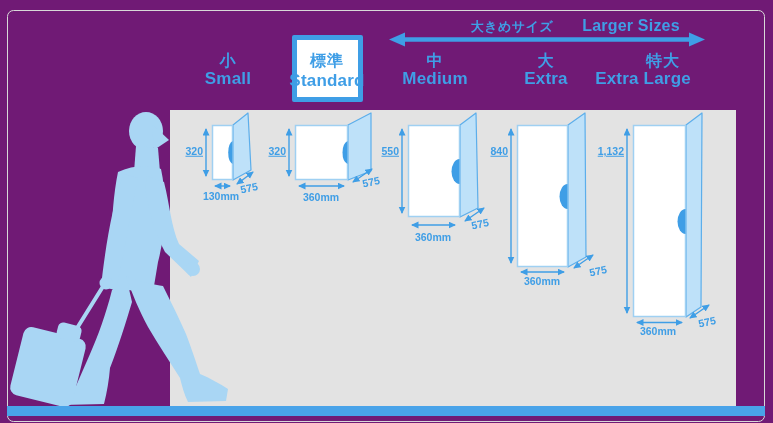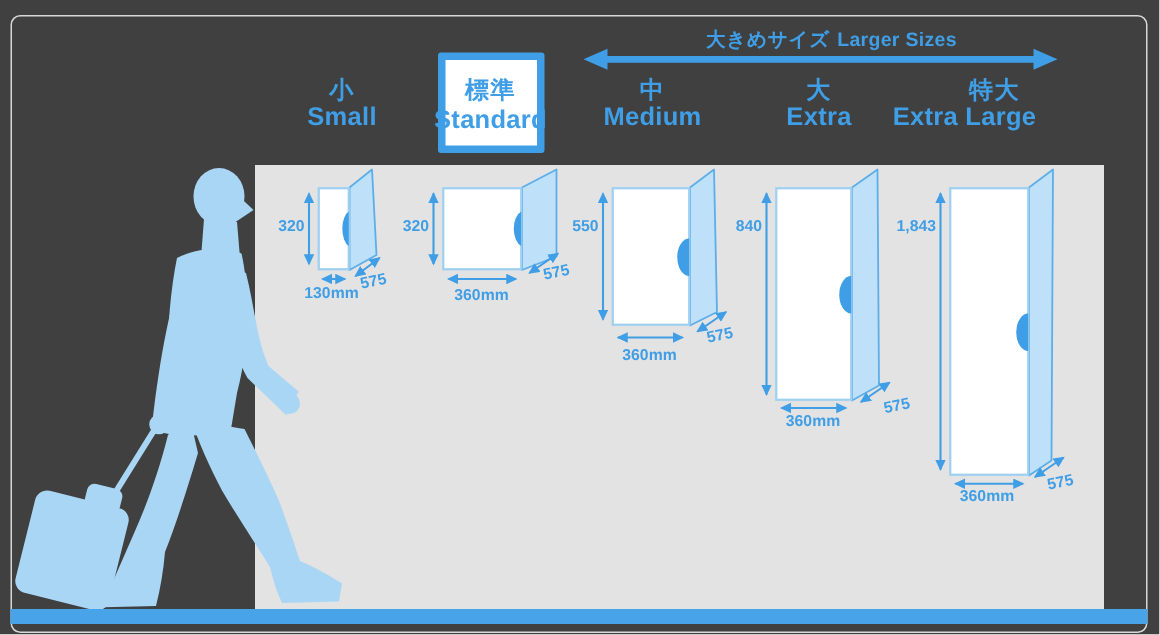--- a/index.html
+++ b/index.html
@@ -1,28 +1,28 @@
 <!DOCTYPE html>
 <html style="--accent: #3f9ee6; --silhouette: #a9d6f4; --locker-side: #bee1f9; --locker-front-stroke: #9fd0f2; --side-stroke: #5caeeb; --panel: #e3e3e3; --bar: #49a3e9; --frame: #d8d8d8;"><head>
 <meta charset="utf-8">
 <style>
   html,body{margin:0;padding:0;background:#fff;}
   .stage{
-    position:relative;width:773px;height:423px;background:#404040;overflow:hidden;
+    position:relative;width:773px;height:423px;background:#701a75;overflow:hidden;
     font-family:"Liberation Sans","DejaVu Sans",sans-serif;
   }
   svg.shapes{position:absolute;left:0;top:0;}
   .txt{
     position:absolute;font-weight:700;color:var(--accent);
     line-height:1;white-space:nowrap;transform:translate(-50%,-50%);
   }
-  .txt.right{transform:translate(-100%,-50%);}
+  .txt.right{transform:translate(-100%,-50%);text-decoration:underline;}
   .txt.tilt{transform:translate(-50%,-50%) rotate(-12deg);}
   .hdr{font-size:13px;letter-spacing:.5px;}
-  .hdr-en{font-size:13px;letter-spacing:.2px;}
+  .hdr-en{font-size:16px;letter-spacing:.2px;margin-left:33px;}
   .ja-main{font-size:16px;letter-spacing:1px;}
   .en-sub{font-size:17px;letter-spacing:.2px;}
   .dim-label{font-size:10.5px;}
   .std-box{
     position:absolute;left:292px;top:35px;width:71px;height:67px;
     border:5px solid var(--accent);border-radius:2px;box-sizing:border-box;background:#fff;
   }
   
   .frame-rect{fill:none;stroke:var(--frame);stroke-width:1;}
   .panel-rect{fill:var(--panel);}
@@ -137,21 +137,21 @@
   <div class="txt en-sub" style="left:435px;top:78px">Medium</div>
   <div class="txt ja-main" style="left:546px;top:61px">大</div>
   <div class="txt en-sub" style="left:546px;top:78px">Extra</div>
   <div class="txt ja-main" style="left:663px;top:61px">特大</div>
   <div class="txt en-sub" style="left:643px;top:78px">Extra Large</div>
 
   <div class="txt dim-label right" style="left:203px;top:151px">320</div>
   <div class="txt dim-label right" style="left:286px;top:151px">320</div>
   <div class="txt dim-label right" style="left:399px;top:151px">550</div>
   <div class="txt dim-label right" style="left:508px;top:151px">840</div>
-  <div class="txt dim-label right" style="left:624px;top:151px">1,843</div>
+  <div class="txt dim-label right" style="left:624px;top:151px">1,132</div>
 
   <div class="txt dim-label" style="left:221px;top:196px">130mm</div>
   <div class="txt dim-label" style="left:321px;top:197px">360mm</div>
   <div class="txt dim-label" style="left:433px;top:237px">360mm</div>
   <div class="txt dim-label" style="left:542px;top:281px">360mm</div>
   <div class="txt dim-label" style="left:658px;top:331px">360mm</div>
 
   <div class="txt dim-label tilt" style="left:249px;top:188px">575</div>
   <div class="txt dim-label tilt" style="left:371px;top:182px">575</div>
   <div class="txt dim-label tilt" style="left:480px;top:224px">575</div>

